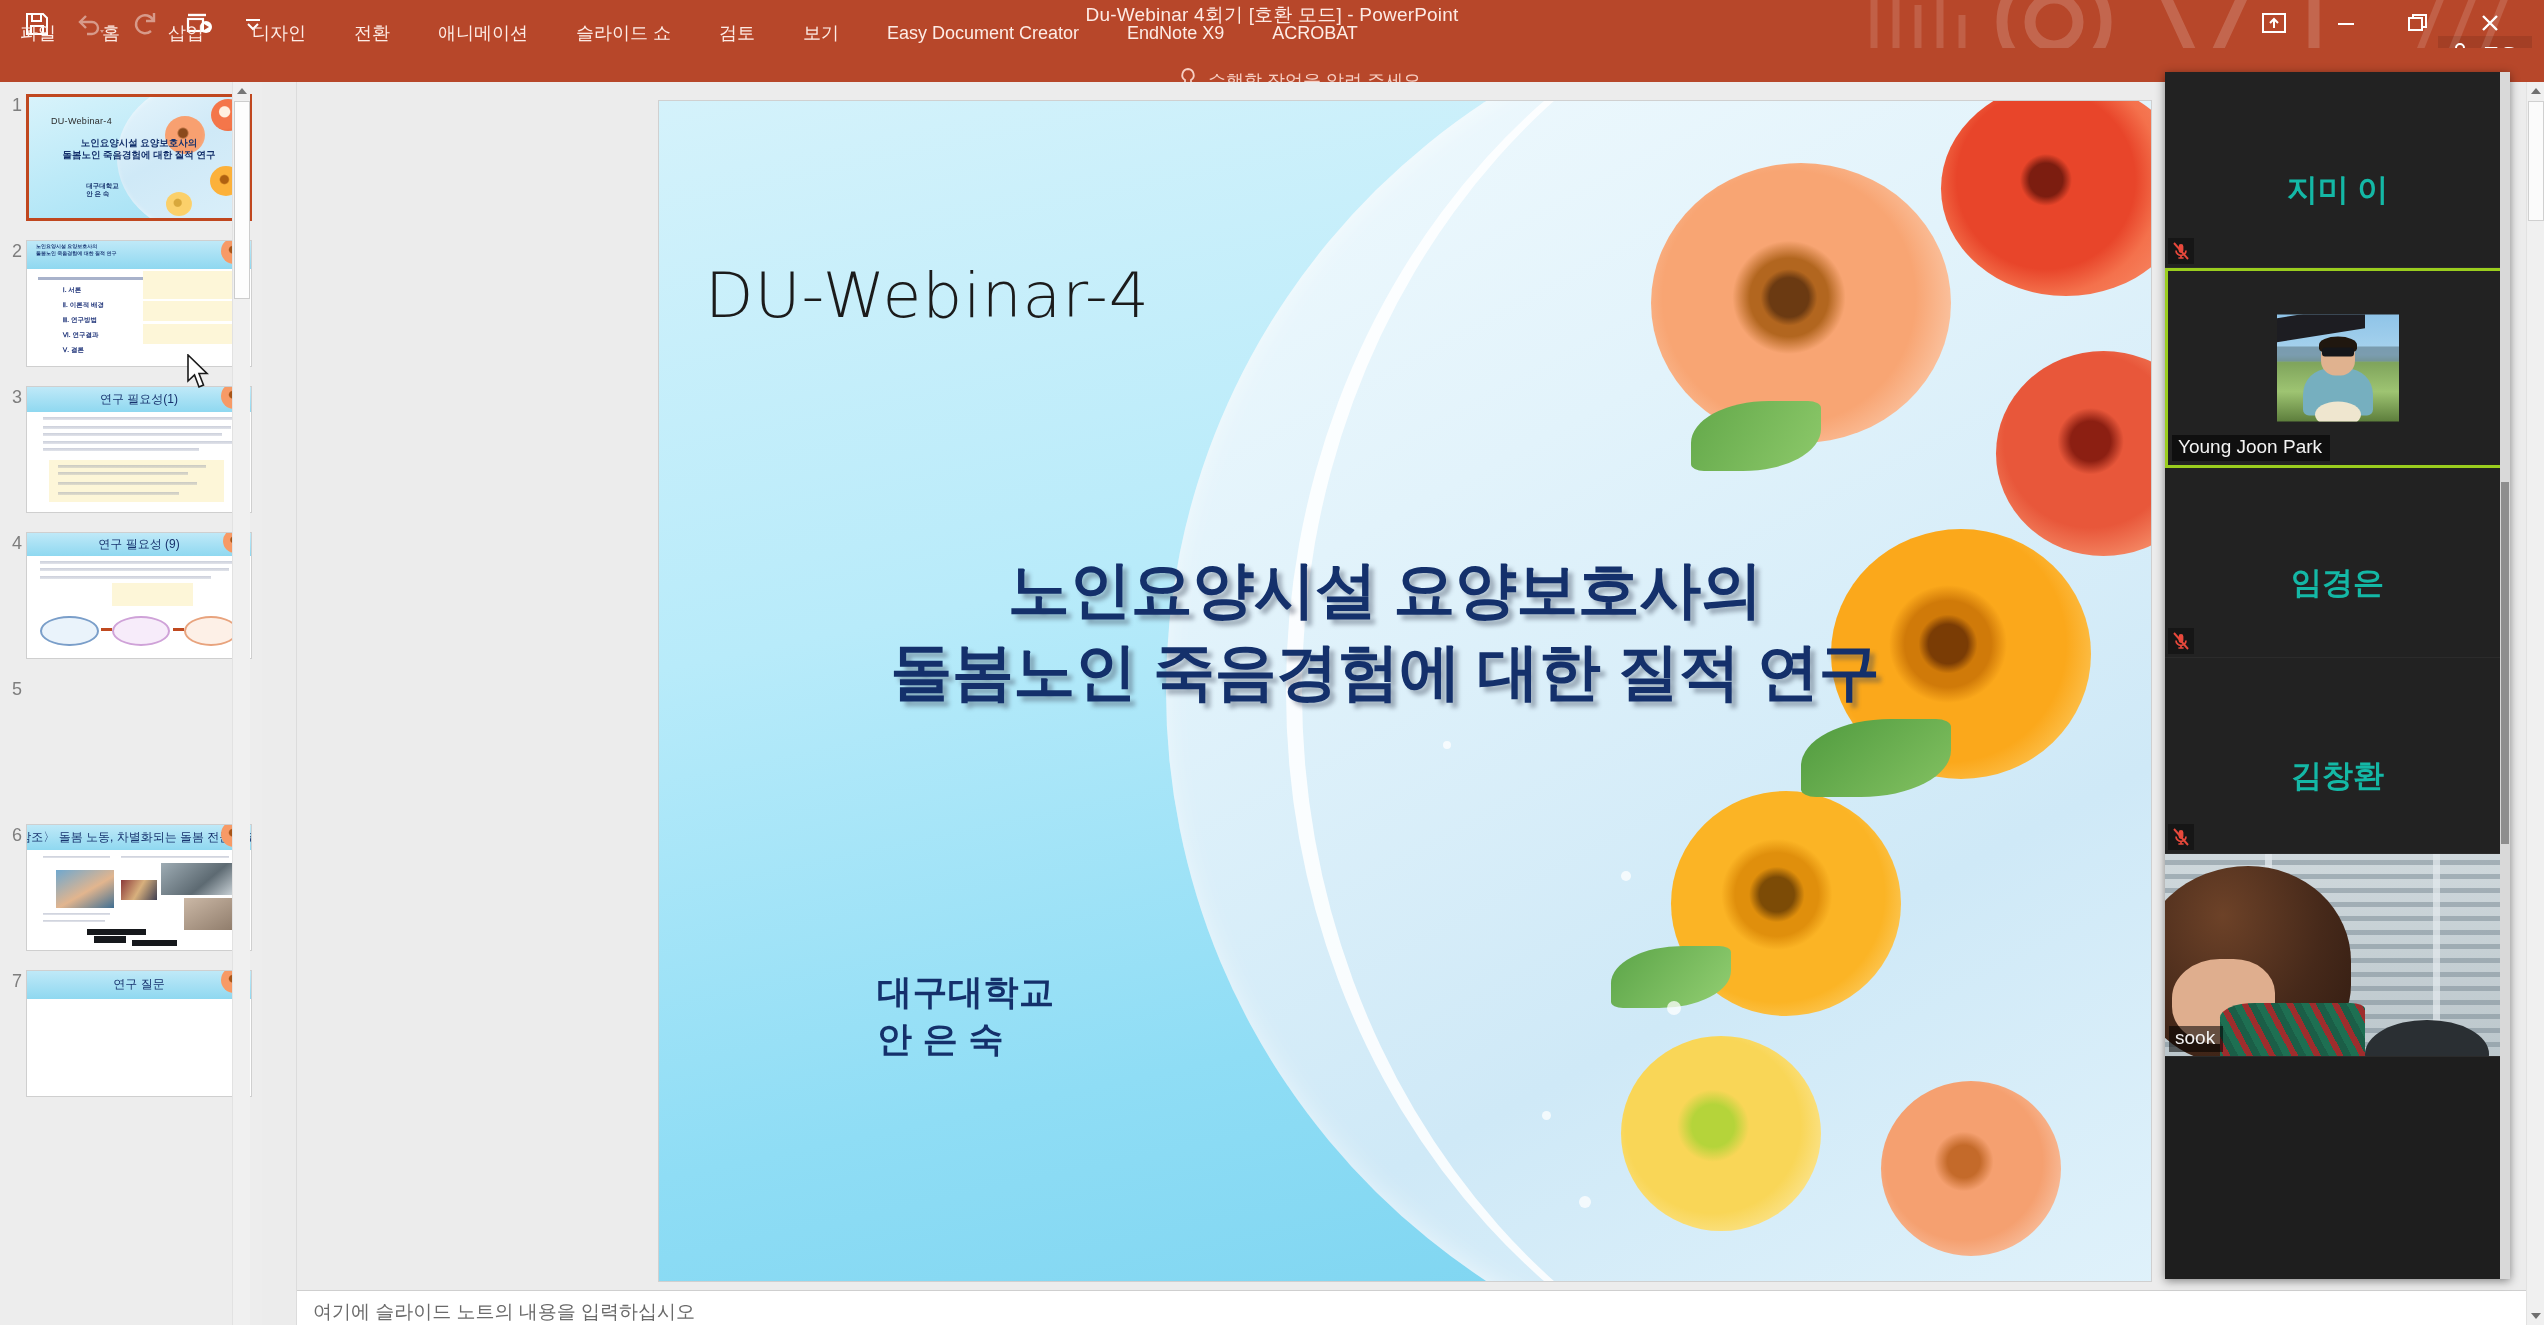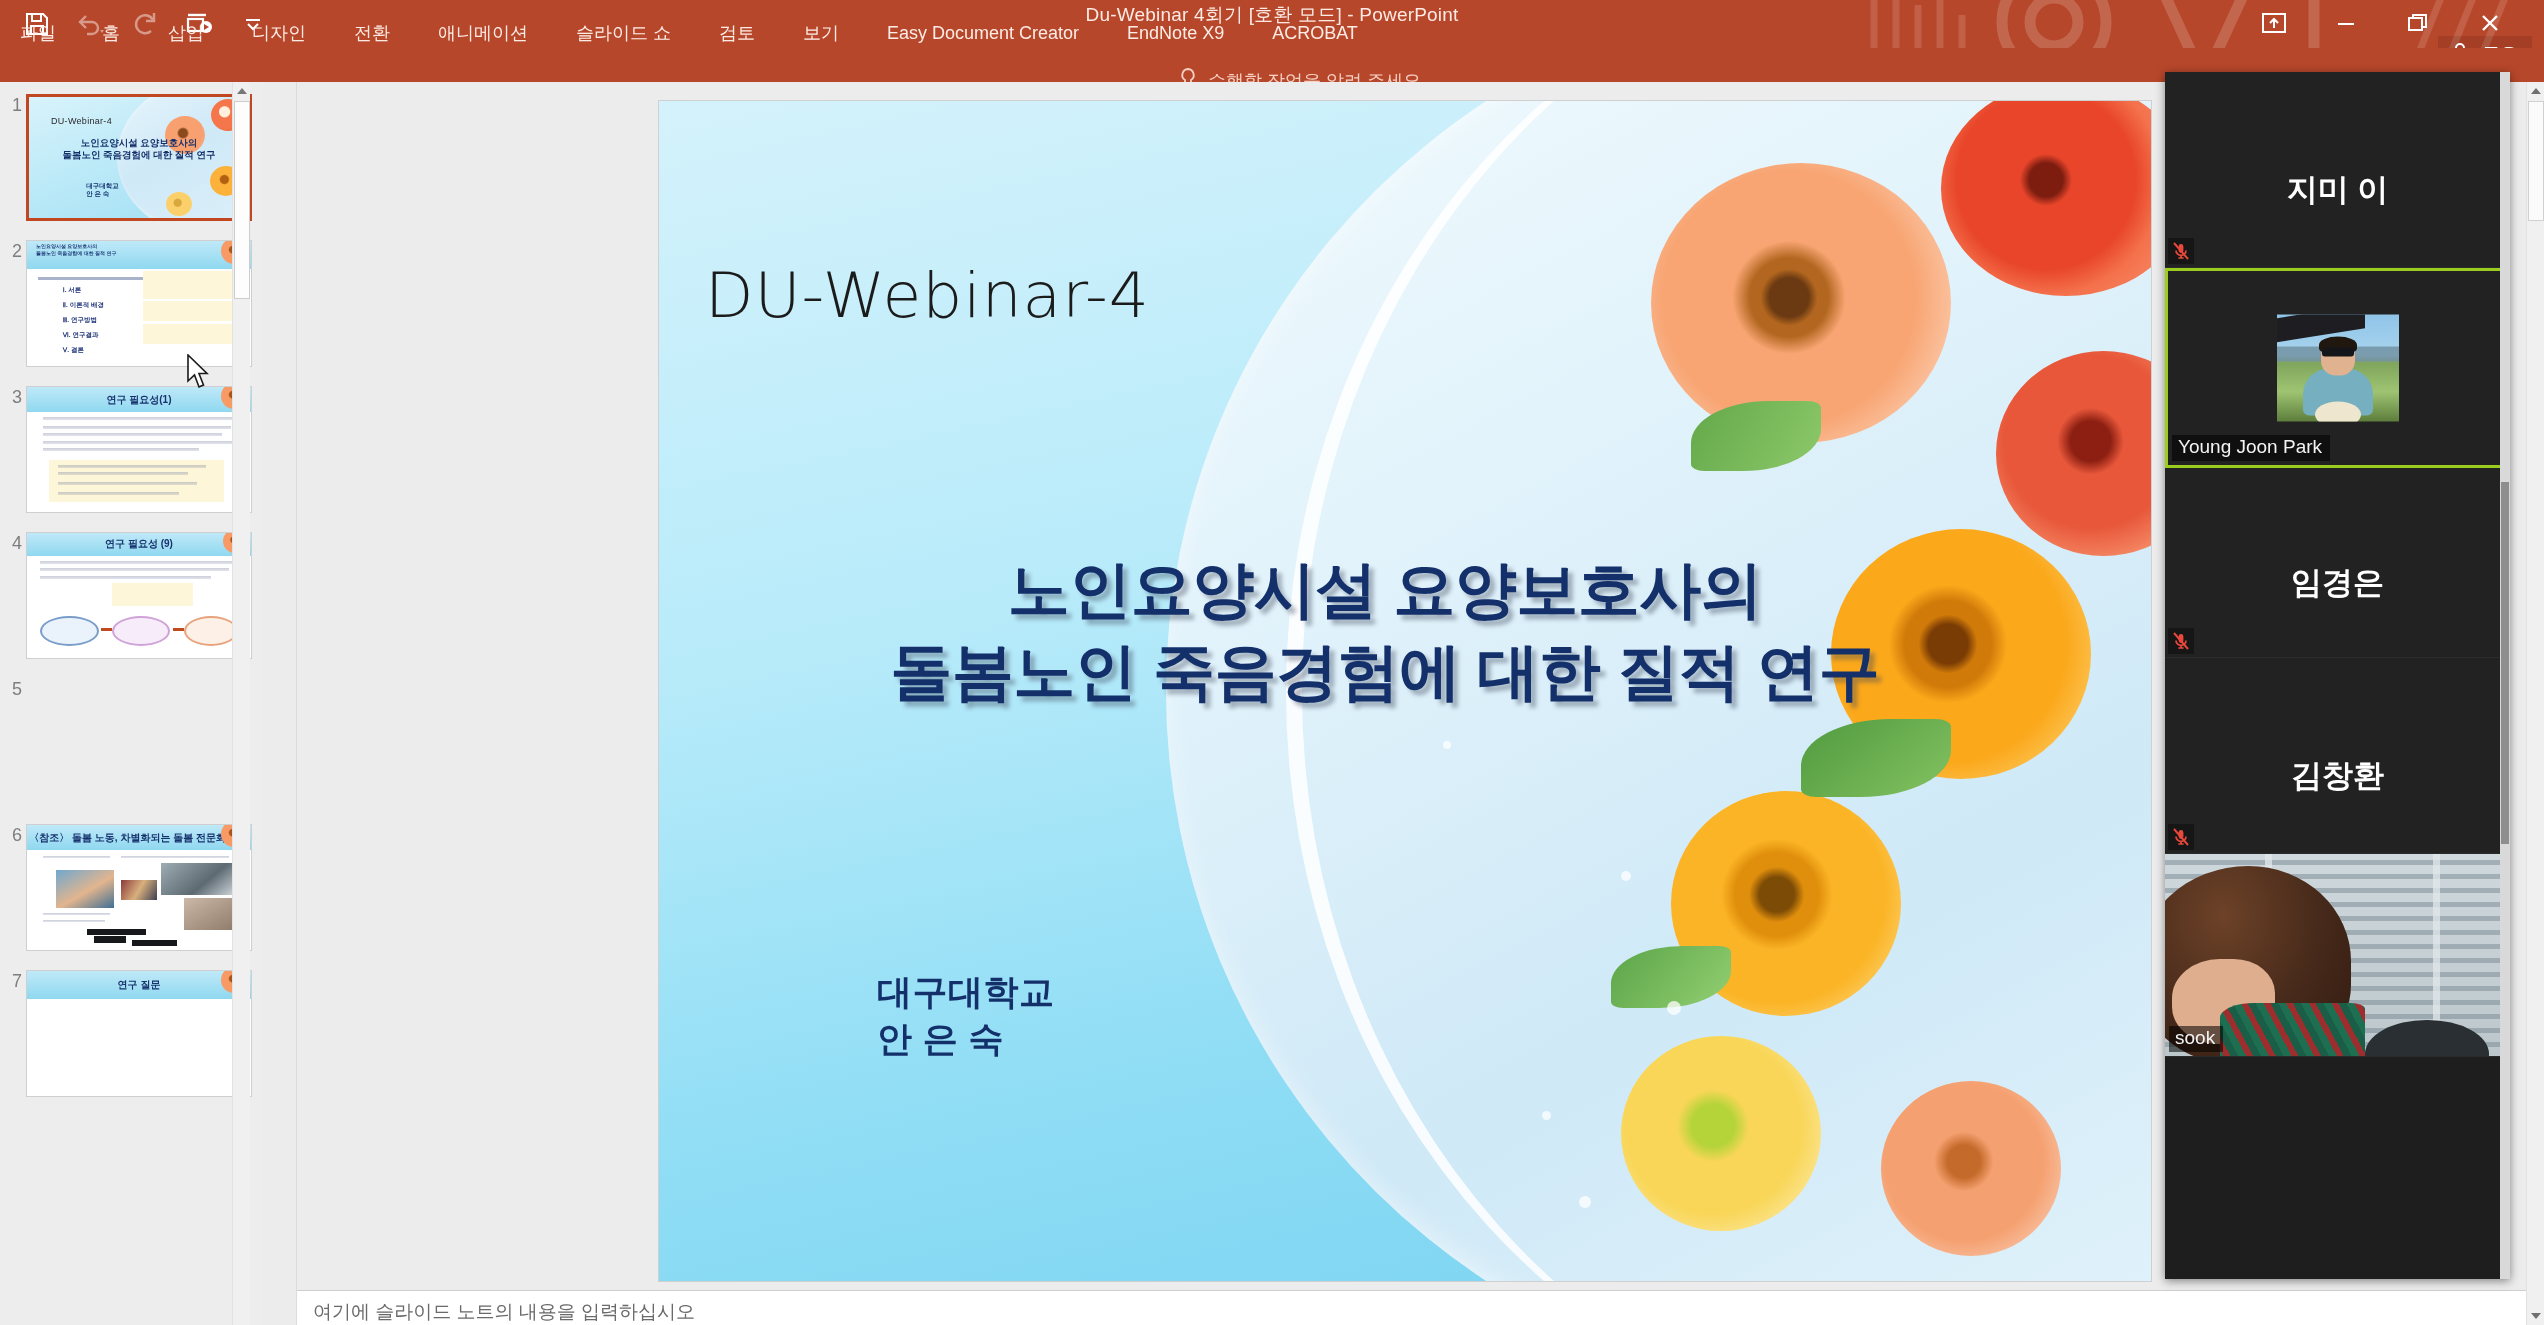--- a/index.html
+++ b/index.html
@@ -141,21 +141,21 @@
   .mini-t3 {
     position: absolute; left: 26%; top: 70%;
     font-size: 6.5px; font-weight: bold; color: #14306b; line-height: 1.3;
   }
   .mini-banner {
     position: absolute; left: 3%; top: 3%; width: 94%; height: 20%;
     background: linear-gradient(180deg,#bfe9f8,#8fd8f0);
   }
   .mini-banner.withtxt {
     display: flex; align-items: center; justify-content: center;
-    font-size: 10px; font-weight: bold; color: #17326d; white-space: nowrap;
+    font-size: 12px; font-weight: normal; color: #17326d; white-space: nowrap;
   }
   .mini-banner-sm { font-size: 6.5px; }
   .mini-line { position: absolute; height: 2px; background: #9fb6d8; opacity: .6; }
   .mini-note { position: absolute; background: #fdf6d8; }
   .mini-toc { position: absolute; font-size: 6.5px; color: #20357a; font-weight: bold; }
   .mini-photo { position: absolute; background: #b9c6cf; }
   .mini-txtblk { position: absolute; background: linear-gradient(180deg, rgba(120,130,160,.38), rgba(120,130,160,.22)); }
 
   
   .editor {
@@ -237,21 +237,21 @@
     box-shadow: 0 2px 9px rgba(0,0,0,.45);
   }
   .ztile {
     position: relative; width: 100%; background: #222222;
     border-bottom: 1px solid #2b2b2b; overflow: hidden;
   }
   .ztile.active { border: 3px solid #9acd1e; }
   .zname-center {
     position: absolute; inset: 0;
     display: flex; align-items: center; justify-content: center;
-    color: #ffffff; font-size: 31px; font-weight: bold;
+    color: #14b8a6; font-size: 31px; font-weight: bold;
     white-space: nowrap; text-align: center; margin-top: 40px;
   }
   .zname-center.num { font-size: 28px; }
   .zname-corner {
     position: absolute; left: 4px; bottom: 4px;
     background: rgba(0,0,0,.55);
     color: #f3f3f3; font-size: 19px; padding: 1px 8px 3px 6px;
     white-space: nowrap;
   }
   .zmute {

